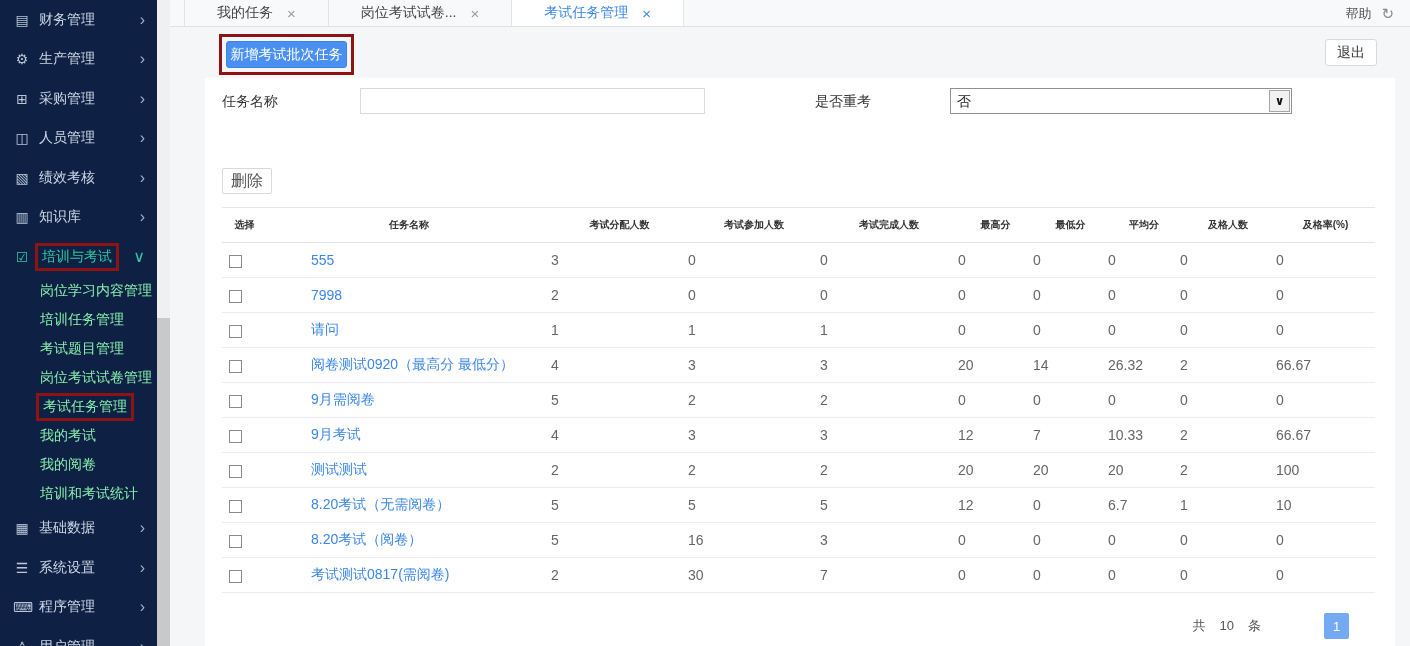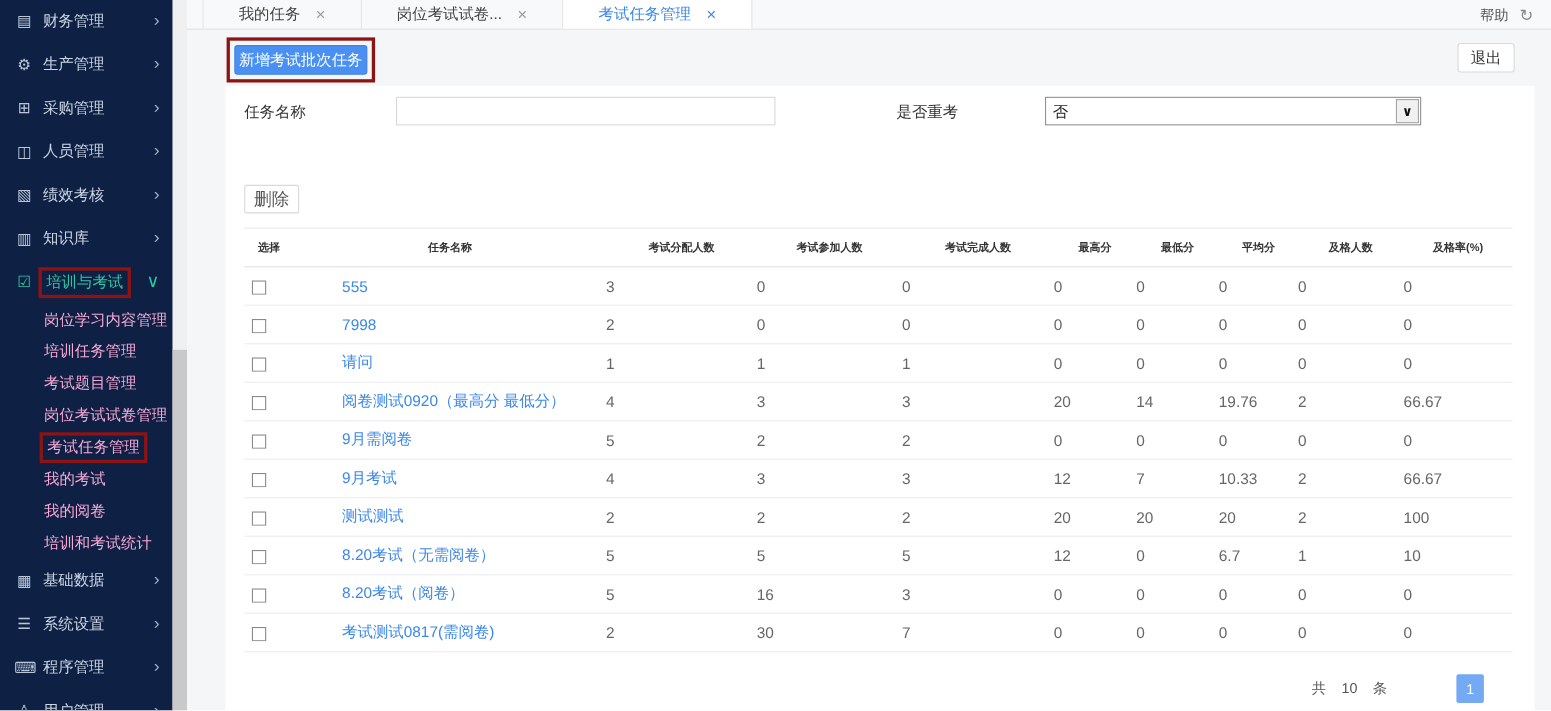--- a/index.html
+++ b/index.html
@@ -12,37 +12,37 @@
   body{position:relative;font-family:"Liberation Sans","DejaVu Sans",sans-serif;background:#fff;}
 
   
   .sidebar{position:absolute;left:0;top:0;width:157px;height:646px;background:var(--sidebar-bg);overflow:hidden;}
   .nav-item{height:39.5px;display:flex;align-items:center;padding:0 8px 0 13px;color:#ccd6e4;font-size:14px;cursor:pointer;}
   .nav-icon{width:18px;margin-right:8px;font-size:14px;color:#b9c6d8;text-align:center;flex:none;}
   .nav-label{flex:1;white-space:nowrap;}
   .nav-chevron{font-size:16px;color:#9fb0c5;margin-right:4px;line-height:1;}
   .nav-item.expanded,.nav-item.expanded .nav-icon,.nav-item.expanded .nav-chevron{color:var(--accent-teal);}
   .annot-label{border:3px solid var(--annotation-red);padding:2px 4px;margin:-5px 0 -5px -4px;display:inline-block;}
-  .submenu-item{height:29px;display:flex;align-items:center;padding-left:40px;color:#f9a8d4;font-size:14px;cursor:pointer;white-space:nowrap;}
+  .submenu-item{height:29px;display:flex;align-items:center;padding-left:40px;color:#86efac;font-size:14px;cursor:pointer;white-space:nowrap;}
   .submenu-label{display:inline-block;}
   .sidebar-scroll{position:absolute;left:157px;top:0;width:13px;height:646px;background:#f0f0f0;}
   .scroll-thumb{position:absolute;left:0;top:318px;width:13px;height:328px;background:#c9c9c9;}
 
   
   .main{position:absolute;left:170px;top:0;width:1240px;height:646px;background:var(--content-bg);}
   .tabbar{position:relative;height:27px;background:#f8f9fa;border-bottom:1px solid #e2e2e2;display:flex;}
   .tab{display:flex;align-items:center;gap:14px;padding:0 32px;font-size:14px;color:#444;border-right:1px solid #e4e4e4;cursor:pointer;white-space:nowrap;}
   .tab:first-child{margin-left:14px;border-left:1px solid #e4e4e4;}
   .tab-close{color:#9a9a9a;font-size:15px;line-height:1;}
   .tab.active{background:#fff;color:var(--link-blue);}
   .tab.active .tab-close{color:var(--link-blue);}
   .help-area{position:absolute;right:16px;top:0;height:27px;display:flex;align-items:center;gap:10px;font-size:13px;color:#555;}
   .refresh-icon{font-size:15px;color:#8a8a8a;cursor:pointer;}
 
-  .add-annot{position:absolute;left:36px;top:34px;border:3px solid var(--annotation-red);padding:4px;background:transparent;}
+  .add-annot{position:absolute;left:49px;top:34px;border:3px solid var(--annotation-red);padding:4px;background:transparent;}
   .btn-primary{display:block;width:121px;height:27px;background:var(--primary-blue);color:#fff;font-size:14px;border:1px solid #3f83e6;border-radius:3px;cursor:pointer;font-family:inherit;}
   .btn-exit{position:absolute;left:1155px;top:39px;width:52px;height:27px;background:#fff;border:1px solid #d9d9d9;border-radius:3px;font-size:14px;color:#333;cursor:pointer;font-family:inherit;}
 
   .panel{position:absolute;left:35px;top:78px;width:1190px;height:568px;background:#fff;}
 
   .filter-row{position:absolute;left:17px;top:10px;right:17px;height:26px;font-size:14px;color:#333;}
   .lbl{position:absolute;top:0;line-height:26px;}
   .lbl-task{left:0;}
   .lbl-retake{left:593px;}
   .input-task{position:absolute;left:138px;top:0;width:345px;height:26px;border:1px solid #d9d9d9;padding:0 8px;font-size:14px;font-family:inherit;color:#333;outline:none;}
@@ -263,21 +263,21 @@
           </div>
 
           <div class="trow">
             <span class="cell"><span class="checkbox"></span></span>
             <span class="cell link">阅卷测试0920（最高分 最低分）</span>
             <span class="cell num">4</span>
             <span class="cell num">3</span>
             <span class="cell num">3</span>
             <span class="cell num">20</span>
             <span class="cell num">14</span>
-            <span class="cell num">19.76</span>
+            <span class="cell num">26.32</span>
             <span class="cell num">2</span>
             <span class="cell num">66.67</span>
           </div>
 
           <div class="trow">
             <span class="cell"><span class="checkbox"></span></span>
             <span class="cell link">9月需阅卷</span>
             <span class="cell num">5</span>
             <span class="cell num">2</span>
             <span class="cell num">2</span>

